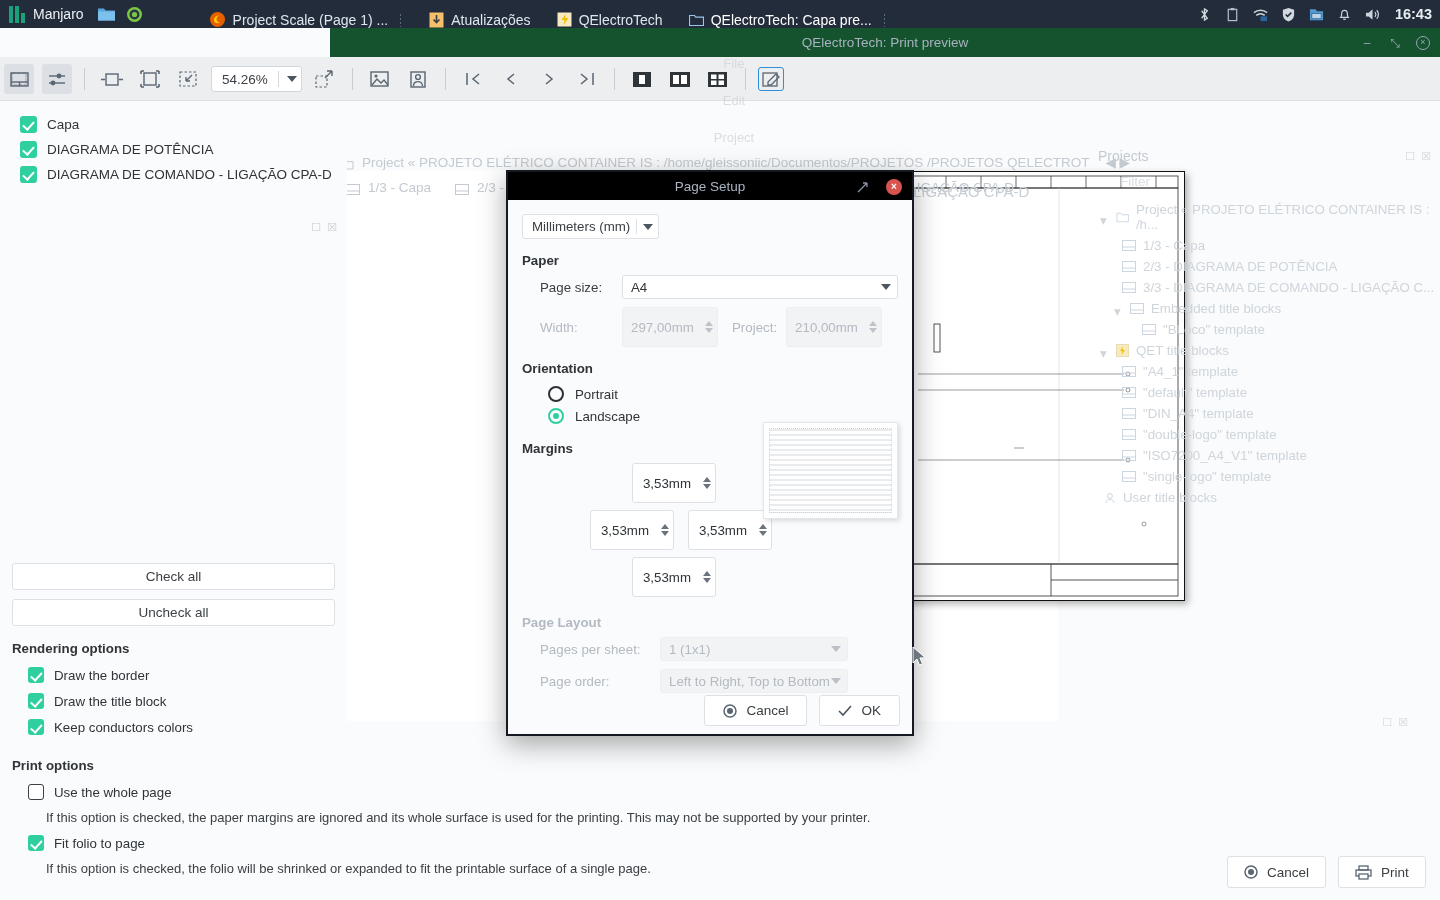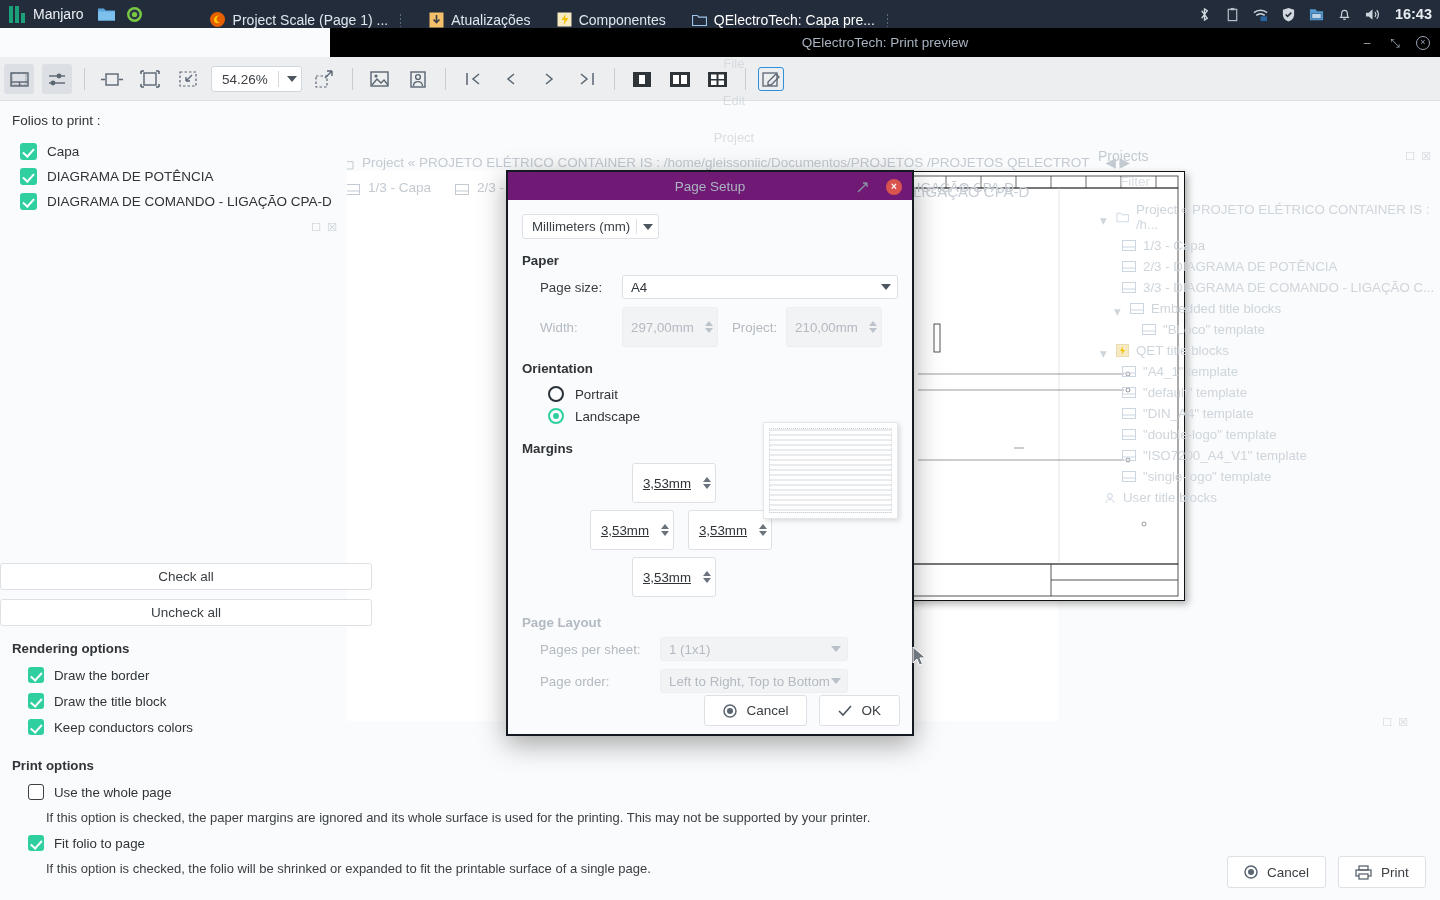--- a/index.html
+++ b/index.html
@@ -31,21 +31,21 @@
   .tb-task.active{color:#ffffff;}
   .tb-tray{position:absolute;right:8px;top:0;height:28px;display:flex;align-items:center;gap:13px;}
   .tb-clock{color:#e9eef4;font-size:14.5px;font-weight:bold;margin-left:2px;}
   .tray-ic{width:15px;height:15px;display:block;opacity:.9;}
   .grip{display:inline-block;width:4px;height:14px;
     background-image:radial-gradient(circle,#5c6b80 1px,transparent 1px);
     background-size:3px 4px;margin-left:4px;}
 
   
   #appwin{position:absolute;left:0;top:28px;width:1440px;height:872px;background:#fafbfc;}
-  #titlebar{position:absolute;left:330px;top:0;width:1110px;height:29px;background:#000000;
+  #titlebar{position:absolute;left:330px;top:0;width:1110px;height:29px;background:#14532d;
      display:flex;align-items:center;justify-content:center;}
   #titlebar .tt{color:#a8b2c0;font-size:13.5px;}
   .wbtns{position:absolute;right:10px;top:0;height:29px;display:flex;align-items:center;gap:14px;color:#9aa5b4;font-size:12px;}
   .wbtn{width:14px;height:14px;display:flex;align-items:center;justify-content:center;cursor:default;}
   .wbtn.close{border:1.4px solid #9aa5b4;border-radius:50%;font-size:9px;line-height:1;}
 
   
   #menubar{position:absolute;left:0;top:28px;width:1440px;height:22px;display:flex;align-items:center;
     gap:22px;padding-left:28px;color:#cfd4da;font-size:13px;z-index:3;flex-direction:column;}
   #menubar span{opacity:.75;}
@@ -71,21 +71,21 @@
   .folio-list{margin-top:11px;}
   .folio{display:flex;align-items:center;gap:10px;padding:4px 0 4px 20px;font-size:13.5px;color:#2f3438;}
   .cbx{width:17px;height:17px;border-radius:3px;background:#2fcfa0;flex:0 0 17px;position:relative;}
   .cbx:after{content:"";position:absolute;left:5px;top:3px;width:5px;height:9px;border:solid #fff;
      border-width:0 2.2px 2.2px 0;transform:rotate(42deg);}
   .cbx.off{background:#fff;border:1.7px solid #3b4045;}
   .cbx.off:after{display:none;}
   .pin-x{position:absolute;right:10px;top:120px;display:flex;gap:6px;color:#c6ccd2;font-size:11px;z-index:7;}
   .pin-x2{position:absolute;right:32px;top:688px;display:flex;gap:6px;color:#d2d8dd;font-size:11px;z-index:7;}
 
-  .btnwide{display:block;width:372px;margin:0 auto 9px auto;height:27px;background:#fff;border:1px solid #dde1e5;
+  .btnwide{display:block;width:323px;margin:0 auto 9px auto;height:27px;background:#fff;border:1px solid #dde1e5;
      border-radius:3px;font-size:13.5px;color:#3b4045;line-height:25px;text-align:center;}
   .sect-h{font-weight:bold;font-size:13.3px;color:#2f3438;padding:6px 0 6px 12px;}
   .opt{display:flex;align-items:center;gap:10px;padding:5px 0 5px 28px;font-size:13.3px;color:#2f3438;}
   .opt .cbx{width:16px;height:16px;flex:0 0 16px;}
   .opt .cbx:after{left:4.5px;top:2.5px;width:5px;height:8.5px;}
   .helptxt{font-size:13px;color:#3b4045;padding:5px 0 5px 46px;}
 
   
   #bottombtns{position:absolute;right:14px;bottom:12px;display:flex;gap:12px;z-index:20;}
   .abtn{height:32px;min-width:88px;background:#fff;border:1px solid #dde1e5;border-radius:3px;
@@ -106,21 +106,21 @@
   #collpanel{position:absolute;left:0;top:120px;width:330px;height:420px;z-index:1;color:#d6dce1;}
 
   
   #paper{position:absolute;left:905px;top:143px;width:280px;height:430px;background:#fff;
      border:1px solid #111;box-shadow:3px 3px 7px rgba(0,0,0,.3);z-index:1;}
   #paper2{position:absolute;left:338px;top:143px;width:720px;height:550px;background:#fff;z-index:0;}
 
   
   #dlg{position:absolute;left:506px;top:142px;width:408px;height:566px;background:#fafbfc;
     border:2px solid #141922;box-shadow:0 8px 26px rgba(0,0,0,.35);z-index:50;}
-  #dlghdr{height:28px;background:#701a75;display:flex;align-items:center;justify-content:center;position:relative;}
+  #dlghdr{height:28px;background:#000000;display:flex;align-items:center;justify-content:center;position:relative;}
   #dlghdr .dt{color:#aab4c2;font-size:13.5px;}
   .dlg-restore{position:absolute;right:44px;top:9px;width:11px;height:11px;}
   .dlg-close{position:absolute;right:10px;top:7px;width:16px;height:16px;border-radius:50%;background:#d9534f;
      color:#fff;font-size:10px;line-height:16px;text-align:center;font-weight:bold;}
   #dlgbody{padding:14px 14px 0 14px;position:relative;height:536px;}
 
   .unitsel{display:inline-flex;align-items:center;height:25px;background:#fff;border:1px solid #dde1e5;border-radius:3px;
     padding:0 5px 0 9px;font-size:13.3px;color:#3b4045;}
   .unitsel .bar{width:1px;height:15px;background:#dde1e5;margin:0 6px;}
   .caret2{width:0;height:0;border-left:5px solid transparent;border-right:5px solid transparent;border-top:6px solid #4d5660;}
@@ -130,21 +130,21 @@
   .grp.dim{color:#b3bac1;}
   .frow{display:flex;align-items:center;margin-bottom:8px;padding-left:18px;}
   .flab{font-size:13.3px;color:#3b4045;}
   .flab.dim{color:#b3bac1;}
   .selfld{flex:1;height:24px;background:#fff;border:1px solid #dde1e5;border-radius:3px;display:flex;
     align-items:center;padding:0 6px 0 8px;font-size:13.3px;color:#2f3438;}
   .selfld .sp{flex:1;}
   .selfld.dim{background:#f2f3f5;border-color:#eceef0;color:#b3bac1;}
   .spin{height:40px;background:#f2f3f5;border:1px solid #eceef0;border-radius:3px;display:flex;align-items:center;
     justify-content:flex-end;padding:0 4px 0 8px;font-size:13.3px;color:#b3bac1;}
-  .spin.act{background:#fff;border-color:#dde1e5;color:#2f3438;text-decoration:underline;}
+  .spin.act{background:#fff;border-color:#dde1e5;color:#2f3438;}
   .arrows{display:flex;flex-direction:column;gap:2px;margin-left:8px;}
   .ar{width:0;height:0;border-left:4px solid transparent;border-right:4px solid transparent;}
   .ar.up{border-bottom:5px solid #bcc3ca;}
   .ar.dn{border-top:5px solid #bcc3ca;}
   .spin.act .ar.up{border-bottom-color:#6b747d;}
   .spin.act .ar.dn{border-top-color:#6b747d;}
 
   .radio-row{display:flex;align-items:center;gap:11px;padding:3px 0 3px 26px;font-size:13.3px;color:#2f3438;}
   .rdo{width:16px;height:16px;border-radius:50%;border:2px solid #2b3138;position:relative;flex:0 0 16px;}
   .rdo.on{border-color:#2fcfa0;}
@@ -578,21 +578,20 @@
     <span>File</span>
     <span>Edit</span>
     <span>Project</span>
     <span>Display</span>
     <span>Electric</span>
     <span>Windows</span>
     <span>Help</span>
   </div>
 
   <div id="leftpanel">
-    <div class="lp-title">Folios to print :</div>
     <div class="pin-x">
       <span>☐</span>
       <span>☒</span>
     </div>
 
     <div class="folio-list">
       <div class="folio">
         <span class="cbx"></span>
         <span>Capa</span>
       </div>
@@ -842,21 +841,21 @@
         <rect x="0.5" y="0.5" width="14" height="15" fill="#f5c06a"></rect>
           <path d="M7.5 3v7M4.5 7.5l3 3 3-3" fill="none" stroke="#3a3f46" stroke-width="1.6"></path>
       </svg>
       <span>Atualizações</span>
     </div>
     <div class="tb-task">
       <svg width="15" height="15" viewBox="0 0 15 15">
         <rect x="0.5" y="0.5" width="14" height="14" fill="#f7e9c0"></rect>
           <path d="M8.5 2L4.5 8h3l-1 5 5-7h-3.2z" fill="#f0c000"></path>
       </svg>
-      <span>Componentes</span>
+      <span>QElectroTech</span>
     </div>
     <div class="tb-task active">
       <svg width="15" height="13" viewBox="0 0 15 13">
         <path d="M0.5 2.5h5l1.2 1.6H14.5V12.5H0.5z" fill="none" stroke="#9dc4e8" stroke-width="1.2"></path>
       </svg>
       <span>QElectroTech: Capa pre...</span>
       <span class="grip"></span>
     </div>
   </div>
   <div class="tb-tray">

